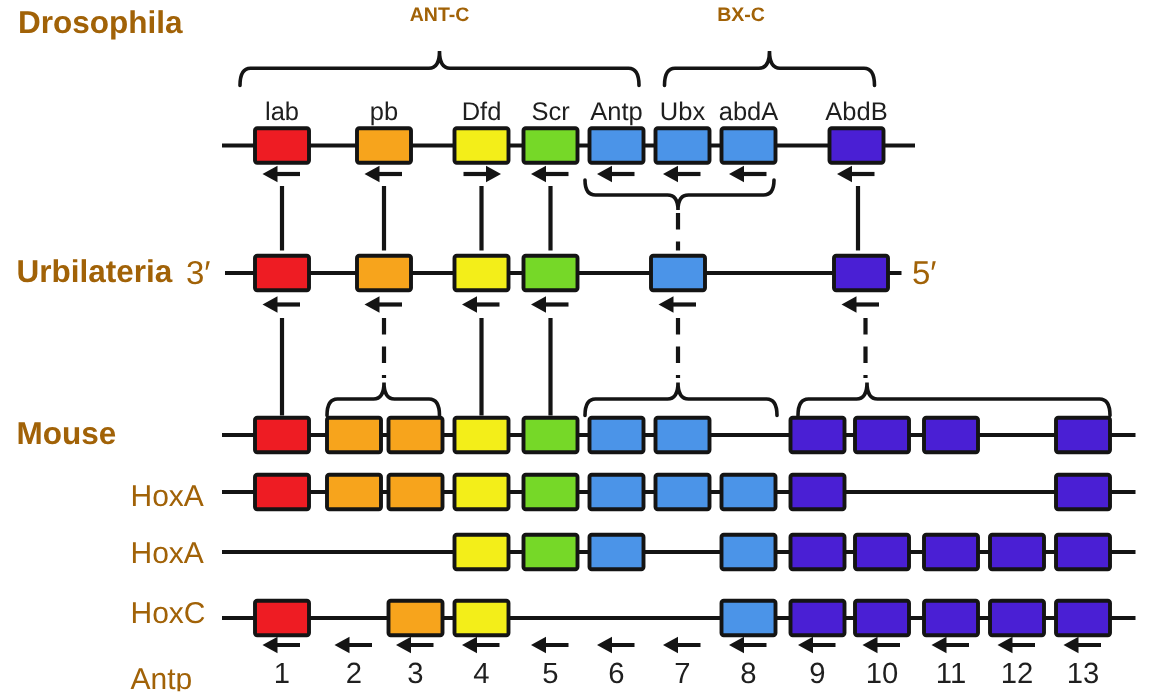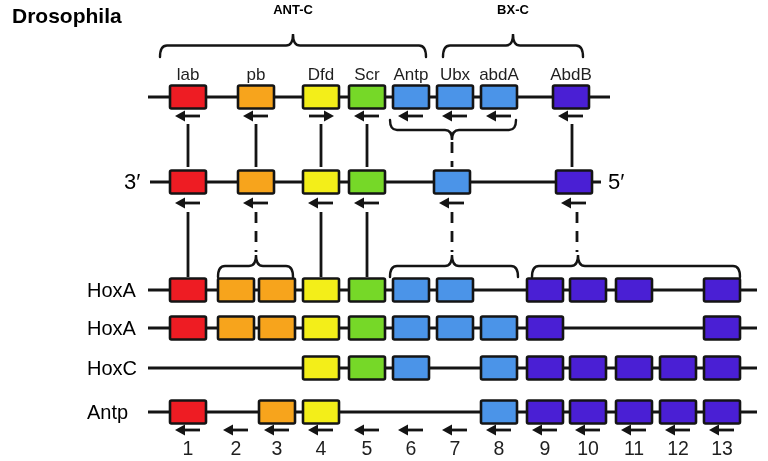--- a/index.html
+++ b/index.html
@@ -1,25 +1,25 @@
 <!DOCTYPE html>
 <html><head>
 <meta charset="utf-8">
 <style>
   html,body{margin:0;padding:0;background:#ffffff;}
   .canvas{
     position:relative;width:768px;height:461px;background:#ffffff;
     overflow:hidden;font-family:"Liberation Sans",sans-serif;
   }
   .canvas svg{position:absolute;left:0;top:0;}
-  .lbl{position:absolute;color:#000000;white-space:nowrap;line-height:1.1;}
+  .lbl{position:absolute;color:#a16207;white-space:nowrap;line-height:1.1;}
   .bold{font-weight:bold;}
   .organism{font-size:21px;}
   .complex{font-size:13px;transform:translateX(-50%);}
-  .cluster{font-size:20px;}
+  .cluster{font-size:20px;margin-top:41px;}
   .prime{font-size:22px;}
 </style>
 </head>
 <body>
 
 <div class="canvas">
 
   <svg id="diagram" width="768" height="461" viewBox="0 0 768 461">
       <line x1="148" x2="610" y1="97" y2="97" stroke="#141414" stroke-width="2.8"></line>
       <line x1="150" x2="601" y1="182" y2="182" stroke="#141414" stroke-width="2.8"></line>
@@ -170,22 +170,24 @@
       <line x1="188" x2="188" y1="212" y2="277" stroke="#141414" stroke-width="2.8"></line>
       <line x1="321" x2="321" y1="212" y2="277" stroke="#141414" stroke-width="2.8"></line>
       <line x1="367" x2="367" y1="212" y2="277" stroke="#141414" stroke-width="2.8"></line>
       <line x1="256" x2="256" y1="212" y2="252" stroke="#141414" stroke-width="2.8" stroke-dasharray="11 8"></line>
       <line x1="452" x2="452" y1="212" y2="252" stroke="#141414" stroke-width="2.8" stroke-dasharray="11 8"></line>
       <line x1="577" x2="577" y1="212" y2="252" stroke="#141414" stroke-width="2.8" stroke-dasharray="11 8"></line>
     </svg>
 
   <div class="lbl bold organism" style="left:12px;top:4px">Drosophila</div>
   <div class="lbl bold complex" style="left:293px;top:3px">ANT-C</div>
-  <div class="lbl bold complex" style="left:513px;top:3px">BX-C</div>
+  <div class="lbl bold complex" style="left:494px;top:3px">BX-C</div>
 
+  <div class="lbl bold organism" style="left:11px;top:170px">Urbilateria</div>
   <div class="lbl prime" style="left:124px;top:170px">3′</div>
   <div class="lbl prime" style="left:608px;top:170px">5′</div>
 
+  <div class="lbl bold organism" style="left:11px;top:278px">Mouse</div>
   <div class="lbl cluster" style="left:87px;top:279px">HoxA</div>
   <div class="lbl cluster" style="left:87px;top:317px">HoxA</div>
   <div class="lbl cluster" style="left:87px;top:357px">HoxC</div>
   <div class="lbl cluster" style="left:87px;top:401px">Antp</div>
 </div>
 
 </body></html>

